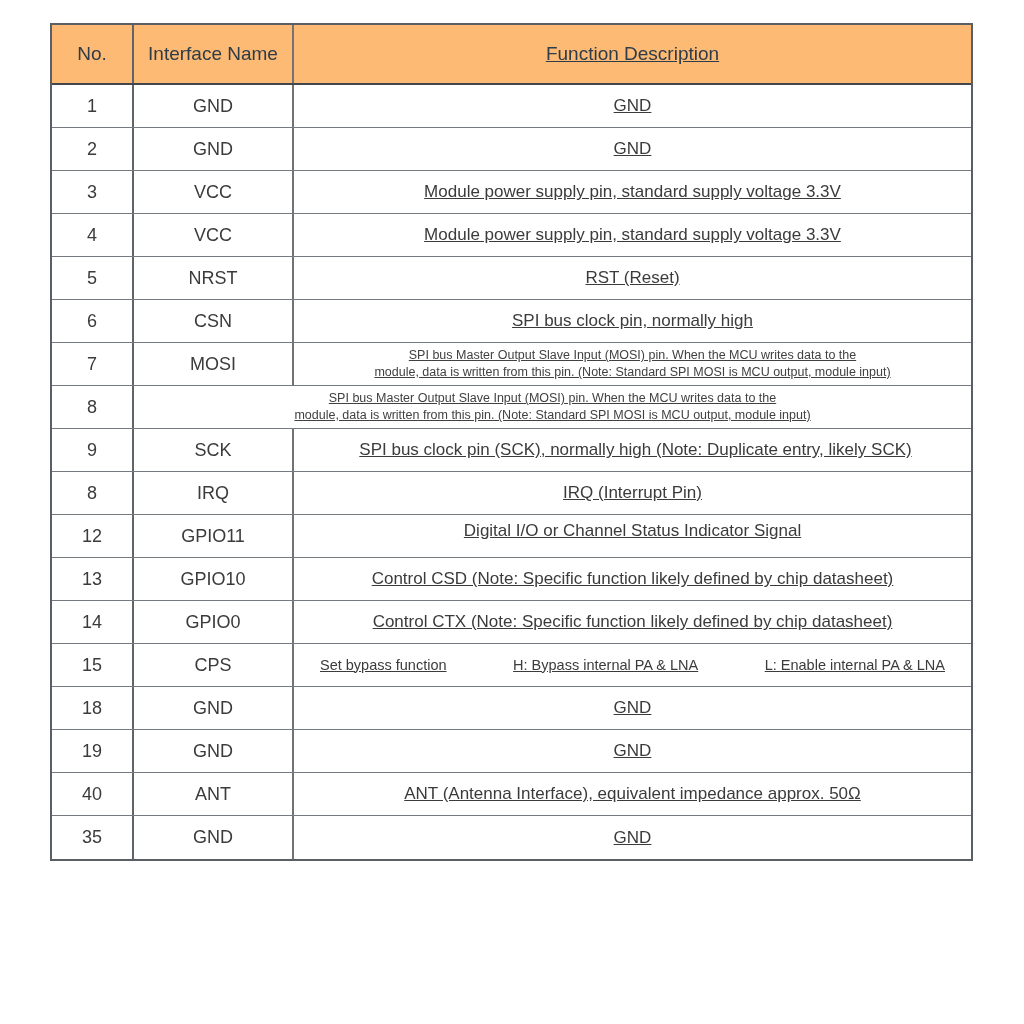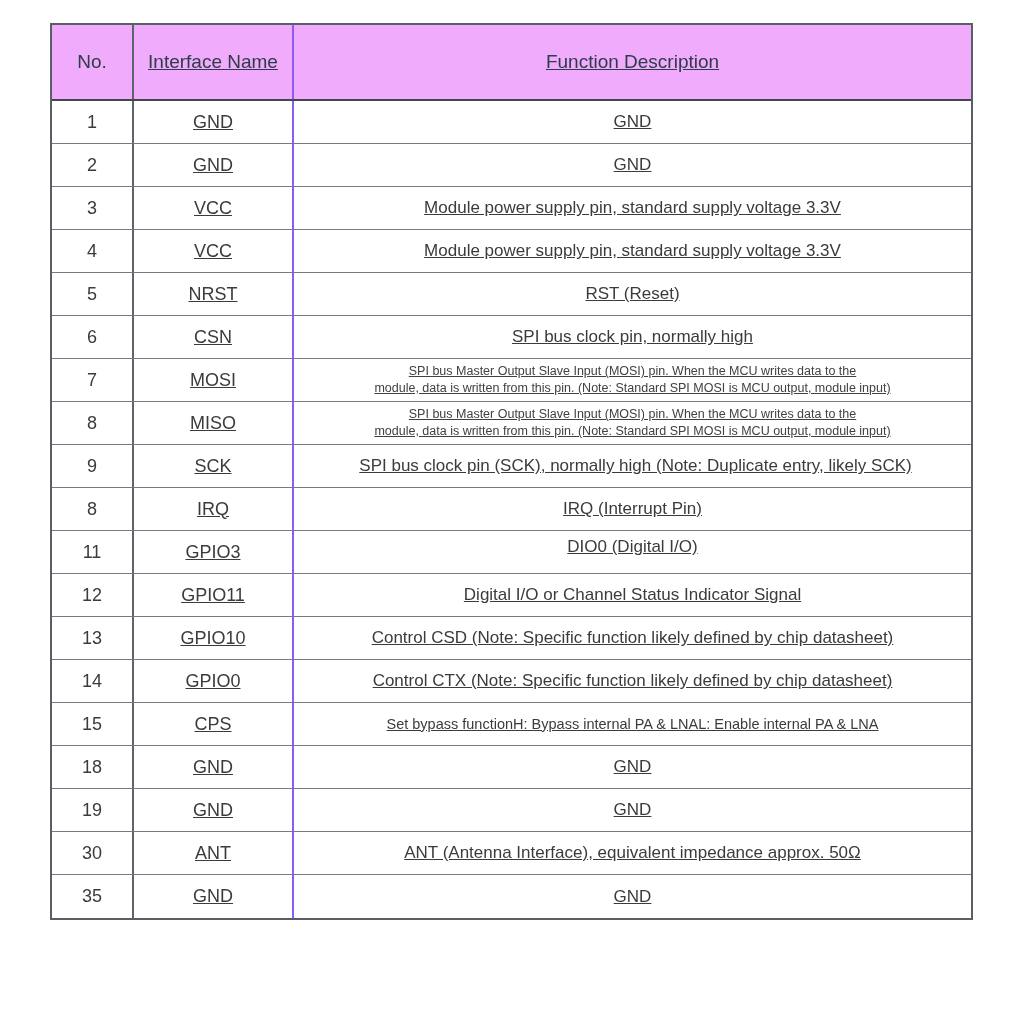--- a/index.html
+++ b/index.html
@@ -12,58 +12,58 @@
   }
   .pin-table {
     position: absolute;
     left: 50px; top: 23px;
     width: 923px;
     border: 2px solid #5a5f66;
     background: #ffffff;
   }
   .hrow {
     display: flex;
-    height: 76px;
-    background: #f0abfc;
+    height: 60px;
+    background: #fdba74;
     border-bottom: 2px solid #43474c;
     color: #2e3b48;
     font-size: 19px;
   }
   .hrow .cell { font-size: 19px; color: #2e3b48; }
   .row {
     display: flex;
     height: 43px;
   }
   .row:not(:last-child) { border-bottom: 1px solid #757a80; }
   .cell {
     display: flex;
     align-items: center;
     justify-content: center;
     text-align: center;
     font-size: 18px;
     line-height: 1.15;
   }
   .cell-no   { width: 82px;  flex: none; border-right: 2px solid #5f646a; }
-  .cell-name { width: 160px; flex: none; border-right: 2px solid #8b5cf6; text-decoration: underline; }
+  .cell-name { width: 160px; flex: none; border-right: 2px solid #737373; }
   .cell-desc { flex: 1; min-width: 0; font-size: 17px; text-decoration: underline; }
   
   .desc-note2 {
     flex-direction: column;
     justify-content: center;
     font-size: 12.5px;
     line-height: 1.35;
     color: #414141;
   }
   .desc-triple {
     flex-direction: row;
     justify-content: space-between;
     padding: 0 26px;
   }
   .desc-triple .part { white-space: nowrap; }
-  .desc-triple.small { font-size: 14.5px; justify-content: center; }
+  .desc-triple.small { font-size: 14.5px; }
   
   .body-rows .row:nth-child(11) .cell-desc { align-items: flex-start; padding-top: 6px; }
   .body-rows .row:nth-child(21) .cell-desc { align-items: flex-end; padding-bottom: 5px; }
   .body-rows .row:nth-child(9)  .cell-desc { font-size: 17px; padding-left: 6px; }
 </style>
 </head>
 <body>
 
 <div class="pin-table">
   <div class="hrow">
@@ -105,40 +105,34 @@
       <div class="row">
         <div class="cell cell-no">7</div>
         <div class="cell cell-name">MOSI</div>
         <div class="cell cell-desc desc-note2">
           <div>SPI bus Master Output Slave Input (MOSI) pin. When the MCU writes data to the</div>
           <div>module, data is written from this pin. (Note: Standard SPI MOSI is MCU output, module input)</div>
         </div>
       </div>
       <div class="row">
         <div class="cell cell-no">8</div>
-        <div class="cell cell-name">MISO</div>
         <div class="cell cell-desc desc-note2">
           <div>SPI bus Master Output Slave Input (MOSI) pin. When the MCU writes data to the</div>
           <div>module, data is written from this pin. (Note: Standard SPI MOSI is MCU output, module input)</div>
         </div>
       </div>
       <div class="row">
         <div class="cell cell-no">9</div>
         <div class="cell cell-name">SCK</div>
         <div class="cell cell-desc">SPI bus clock pin (SCK), normally high (Note: Duplicate entry, likely SCK)</div>
       </div>
       <div class="row">
         <div class="cell cell-no">8</div>
         <div class="cell cell-name">IRQ</div>
         <div class="cell cell-desc">IRQ (Interrupt Pin)</div>
-      </div>
-      <div class="row">
-        <div class="cell cell-no">11</div>
-        <div class="cell cell-name">GPIO3</div>
-        <div class="cell cell-desc">DIO0 (Digital I/O)</div>
       </div>
       <div class="row">
         <div class="cell cell-no">12</div>
         <div class="cell cell-name">GPIO11</div>
         <div class="cell cell-desc">Digital I/O or Channel Status Indicator Signal</div>
       </div>
       <div class="row">
         <div class="cell cell-no">13</div>
         <div class="cell cell-name">GPIO10</div>
         <div class="cell cell-desc">Control CSD (Note: Specific function likely defined by chip datasheet)</div>
@@ -161,21 +155,21 @@
         <div class="cell cell-no">18</div>
         <div class="cell cell-name">GND</div>
         <div class="cell cell-desc">GND</div>
       </div>
       <div class="row">
         <div class="cell cell-no">19</div>
         <div class="cell cell-name">GND</div>
         <div class="cell cell-desc">GND</div>
       </div>
       <div class="row">
-        <div class="cell cell-no">30</div>
+        <div class="cell cell-no">40</div>
         <div class="cell cell-name">ANT</div>
         <div class="cell cell-desc">ANT (Antenna Interface), equivalent impedance approx. 50Ω</div>
       </div>
       <div class="row">
         <div class="cell cell-no">35</div>
         <div class="cell cell-name">GND</div>
         <div class="cell cell-desc">GND</div>
       </div>
     </div>
 </div>

